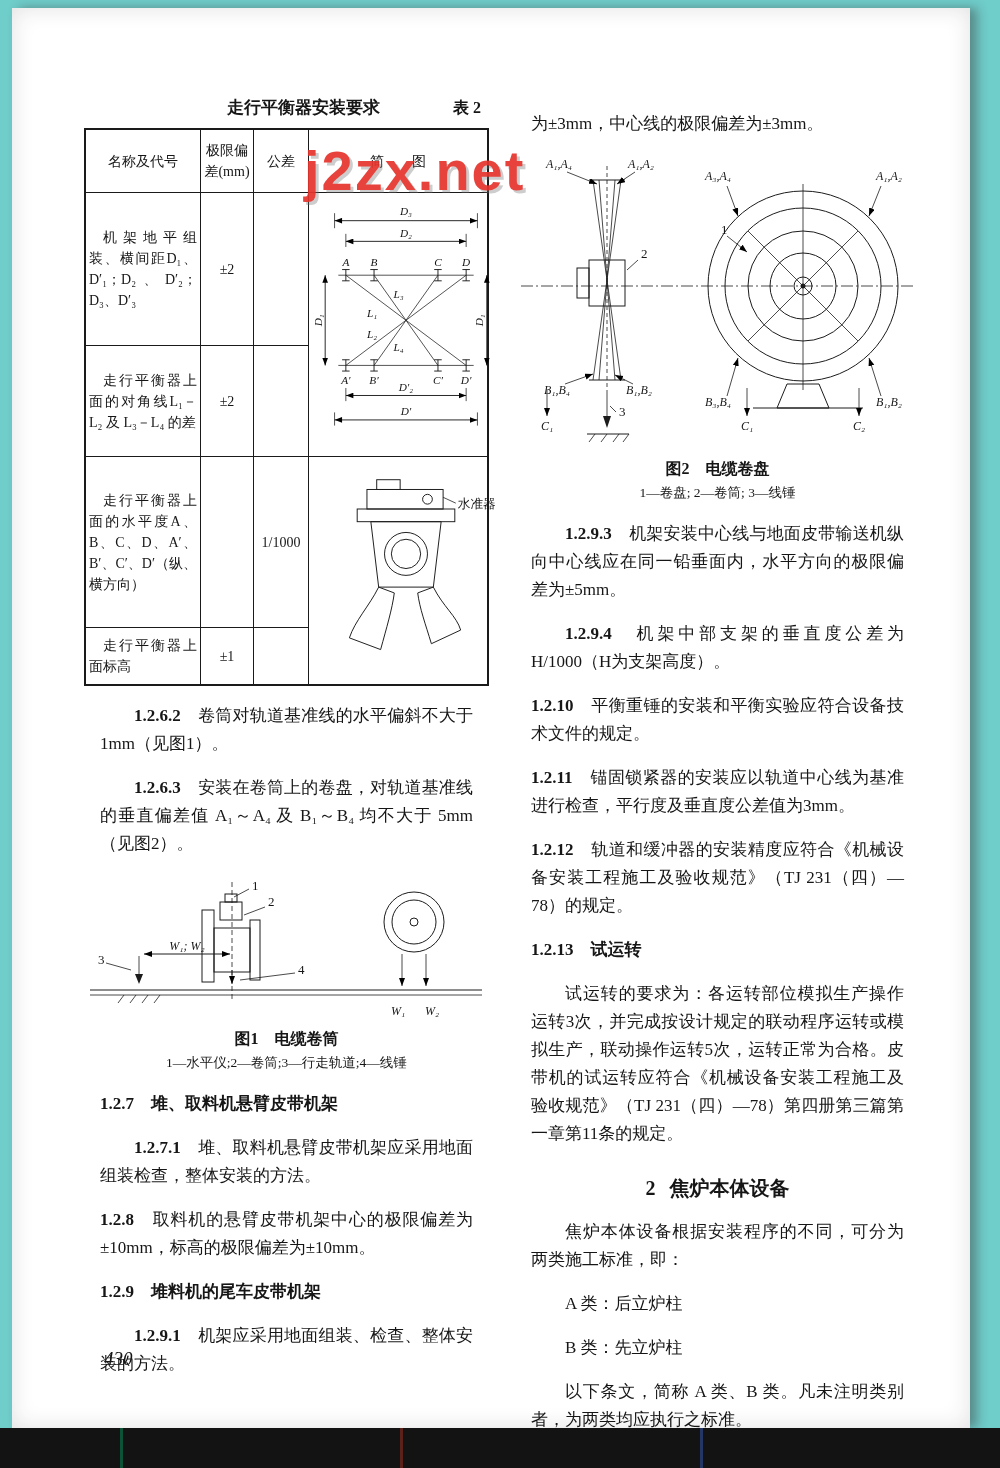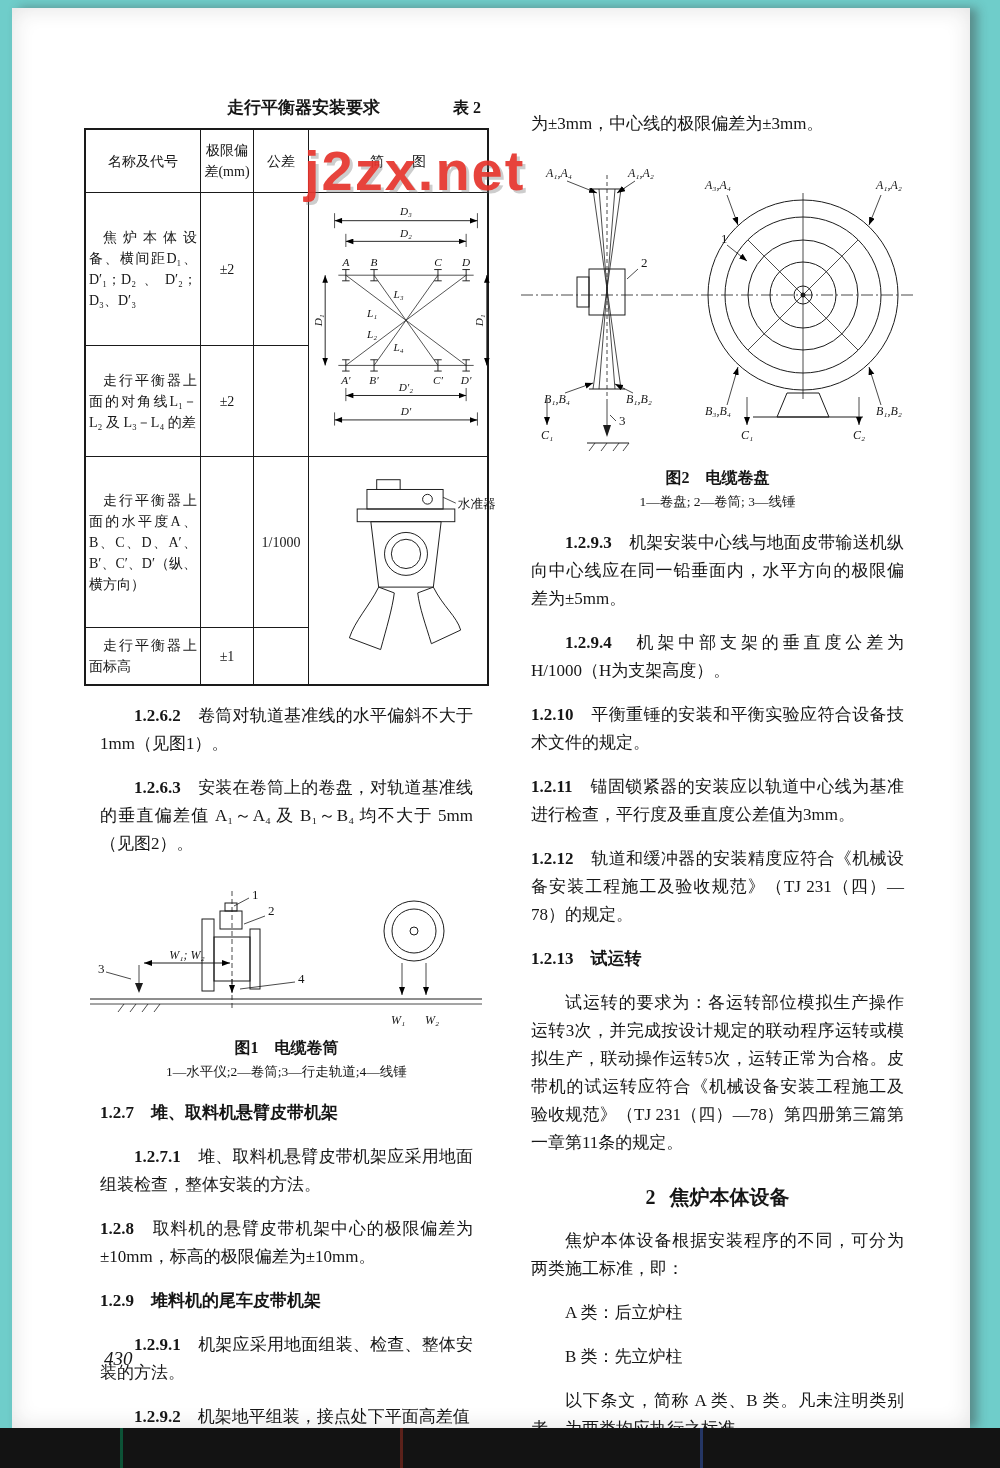--- a/index.html
+++ b/index.html
@@ -31,21 +31,21 @@
   tr.r3 td.name { height:164px; } tr.r4 td.name { height:50px; }
   td.diag { padding:2px; text-align:center; vertical-align:middle; }
 
   
   p.para { margin:16px; text-indent:2em; }
   p.flush { text-indent:0; }
   .num { font-weight:bold; }
   p.bold-line { font-weight:bold; }
   .mt { margin-top:12px; }
 
-  .figure { margin:25px 0 2px; }
+  .figure { margin:16px 0 2px; }
   .fig-caption { text-align:center; font-weight:bold; font-size:16px; line-height:26px; margin:2px 0 0; }
   .fig-legend { text-align:center; font-size:13.5px; line-height:22px; margin:0 0 8px; }
 
   .sec2-head { text-align:center; font-weight:bold; font-size:20px; margin:26px 0 16px; }
   .sec21-head { text-align:center; font-weight:bold; font-size:15px; margin:18px 0 10px; }
   .sec2-head .num, .sec21-head .num { margin-right:14px; }
 
   .page-number { position:absolute; left:92px; bottom:58px; font-style:italic; font-size:19px; }
 
   .watermark {
@@ -101,21 +101,21 @@
 
       <table class="spec">
         <tbody>
             <tr>
           <td class="head c-name">名称及代号</td>
           <td class="head c-dev">极限偏差(mm)</td>
           <td class="head c-tol">公差</td>
           <td class="head">简　　图</td>
         </tr>
         <tr class="r1">
-          <td class="name">焦炉本体设备、横间距D₁、D′₁；D₂、D′₂；D₃、D′₃</td>
+          <td class="name">机架地平组装、横间距D₁、D′₁；D₂、D′₂；D₃、D′₃</td>
           <td class="dev">±2</td>
           <td class="tol"></td>
           <td class="diag" rowspan="2">
             <svg class="fig" width="188" height="250" viewBox="0 0 192 266" preserveAspectRatio="xMidYMid meet">
               <line class="ln" x1="20" y1="22" x2="172" y2="22" marker-start="url(#aS)" marker-end="url(#aE)"></line>
               <line class="ln thin" x1="20" y1="14" x2="20" y2="30"></line>
               <line class="ln thin" x1="172" y1="14" x2="172" y2="30"></line>
               <text class="lbl" x="96" y="16" text-anchor="middle">D₃</text>
               <line class="ln" x1="32" y1="44" x2="160" y2="44" marker-start="url(#aS)" marker-end="url(#aE)"></line>
               <line class="ln thin" x1="32" y1="36" x2="32" y2="50"></line>
@@ -226,21 +226,20 @@
         </svg>
       </div>
       <div class="fig-caption">图1　电缆卷筒</div>
       <div class="fig-legend">1—水平仪;2—卷筒;3—行走轨道;4—线锤</div>
 
       <p class="para flush bold-line"><b class="num">1.2.7</b>　<span>堆、取料机悬臂皮带机架</span></p>
       <p class="para"><b class="num">1.2.7.1</b>　<span>堆、取料机悬臂皮带机架应采用地面组装检查，整体安装的方法。</span></p>
       <p class="para flush"><b class="num">1.2.8</b>　<span>取料机的悬臂皮带机架中心的极限偏差为±10mm，标高的极限偏差为±10mm。</span></p>
       <p class="para flush bold-line"><b class="num">1.2.9</b>　<span>堆料机的尾车皮带机架</span></p>
       <p class="para"><b class="num">1.2.9.1</b>　<span>机架应采用地面组装、检查、整体安装的方法。</span></p>
-      <p class="para"><b class="num">1.2.9.2</b>　<span>机架地平组装，接点处下平面高差值</span></p>
     </div>
 
     <div class="col">
       <p class="para flush">为±3mm，中心线的极限偏差为±3mm。</p>
 
       <div class="figure">
         <svg class="fig" width="405" height="300" viewBox="0 0 405 300">
           <line class="ln thin" x1="6" y1="132" x2="399" y2="132" stroke-dasharray="12,3,2,3"></line>
 
           <line class="ln thin" x1="78" y1="26" x2="106" y2="226"></line>

